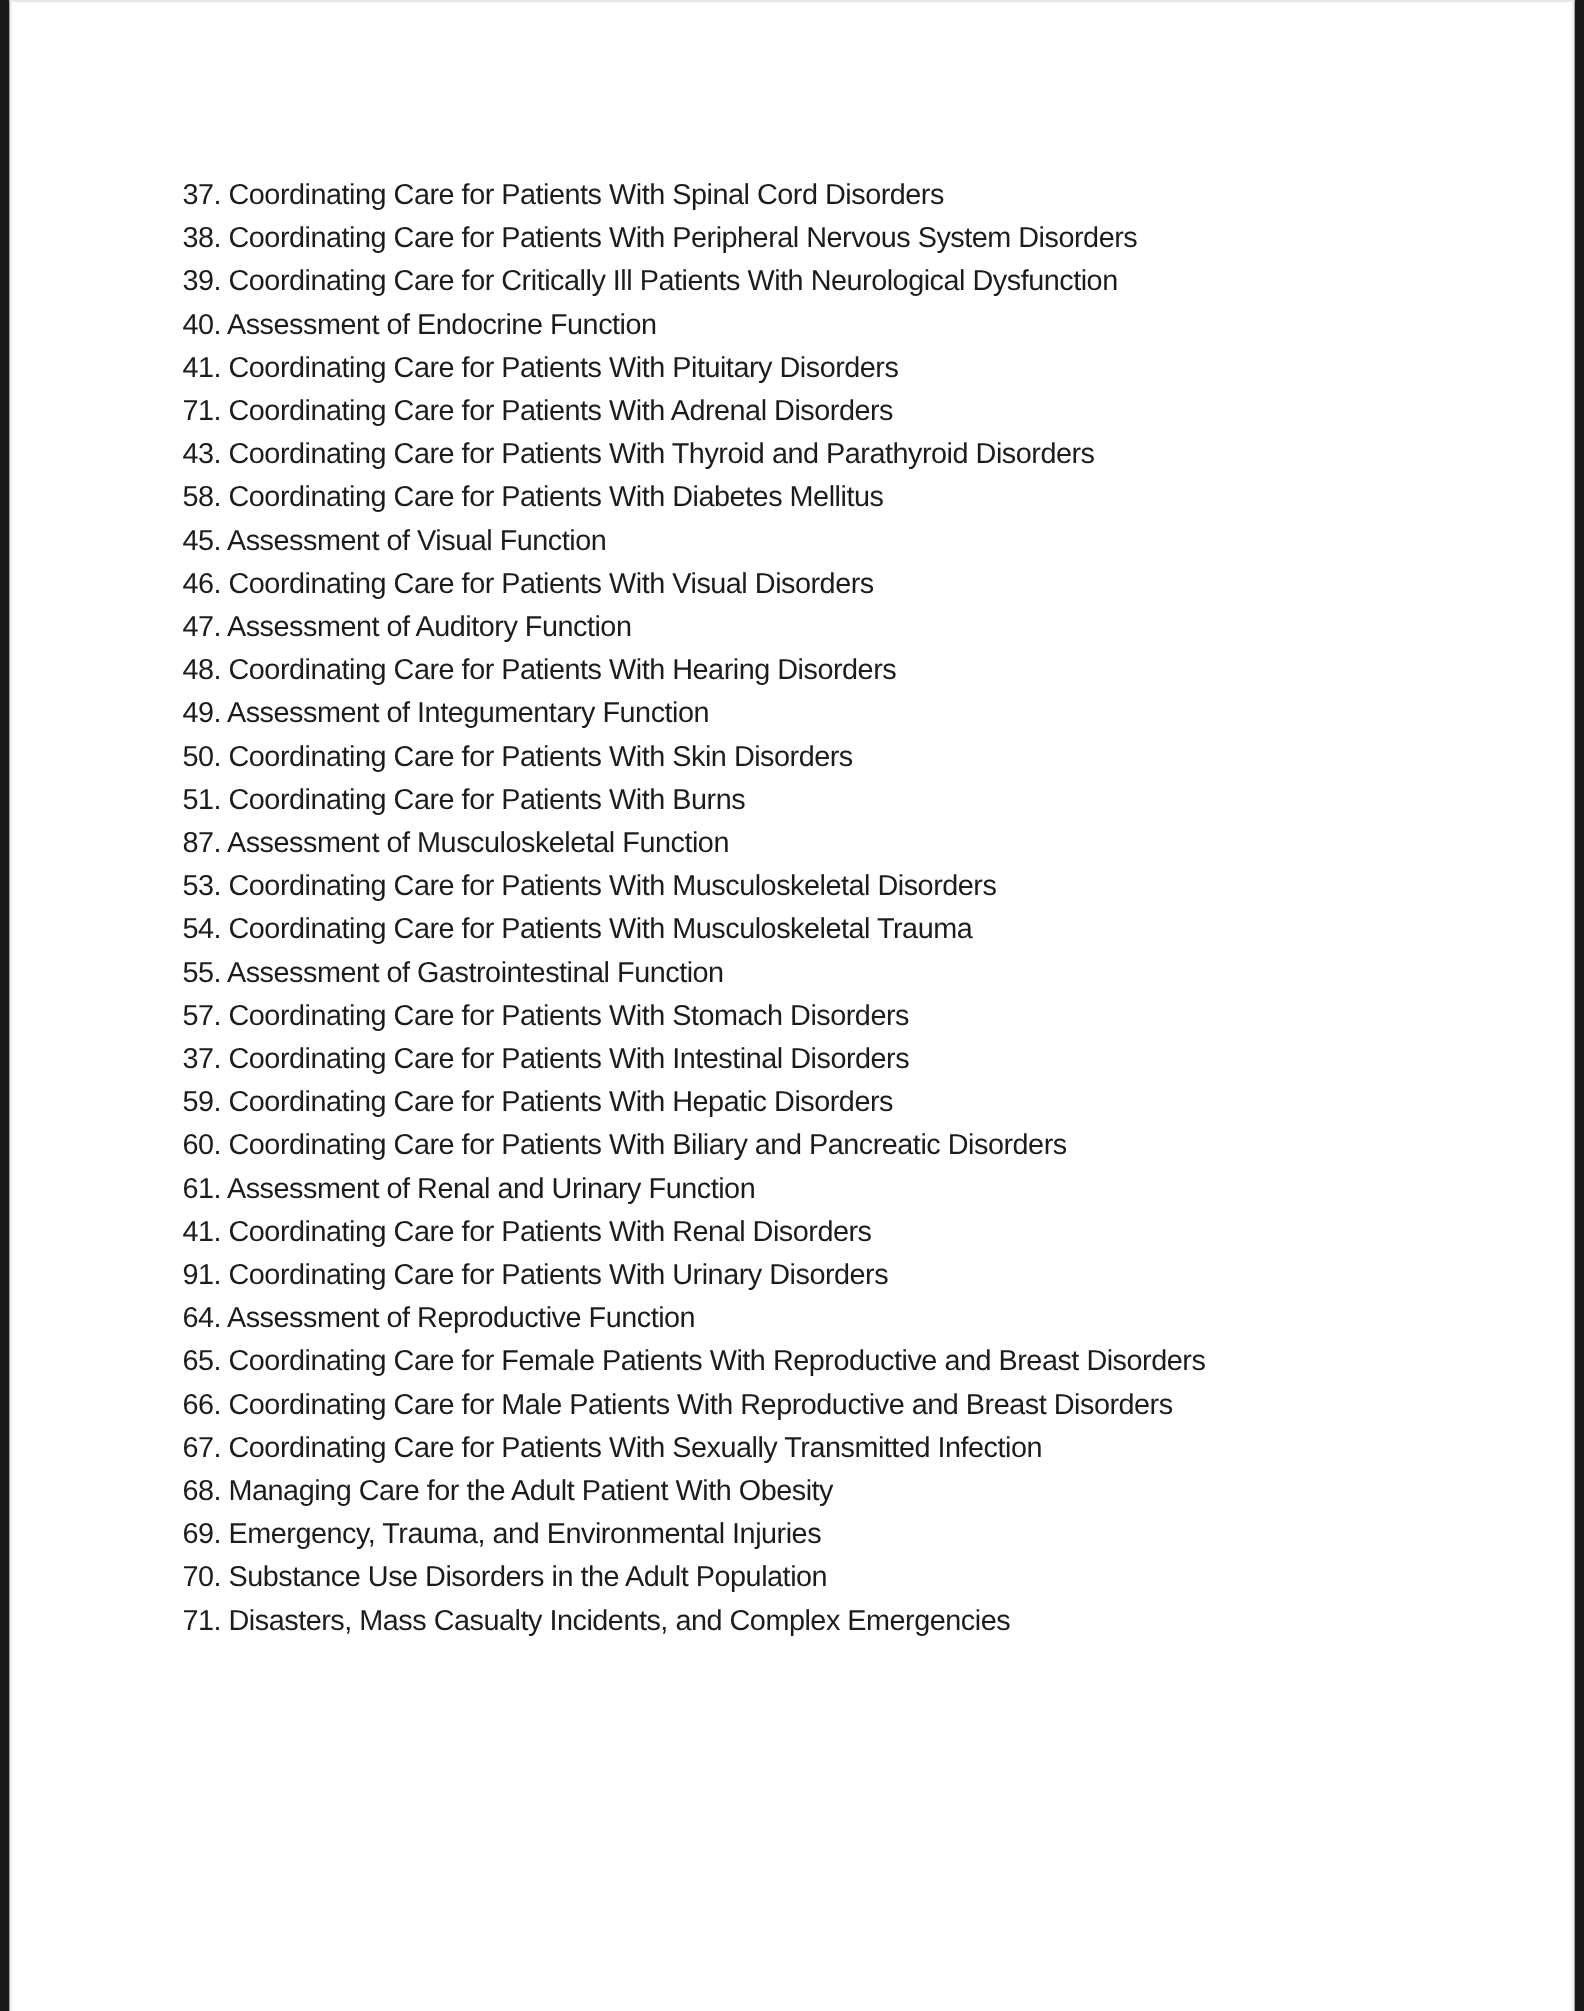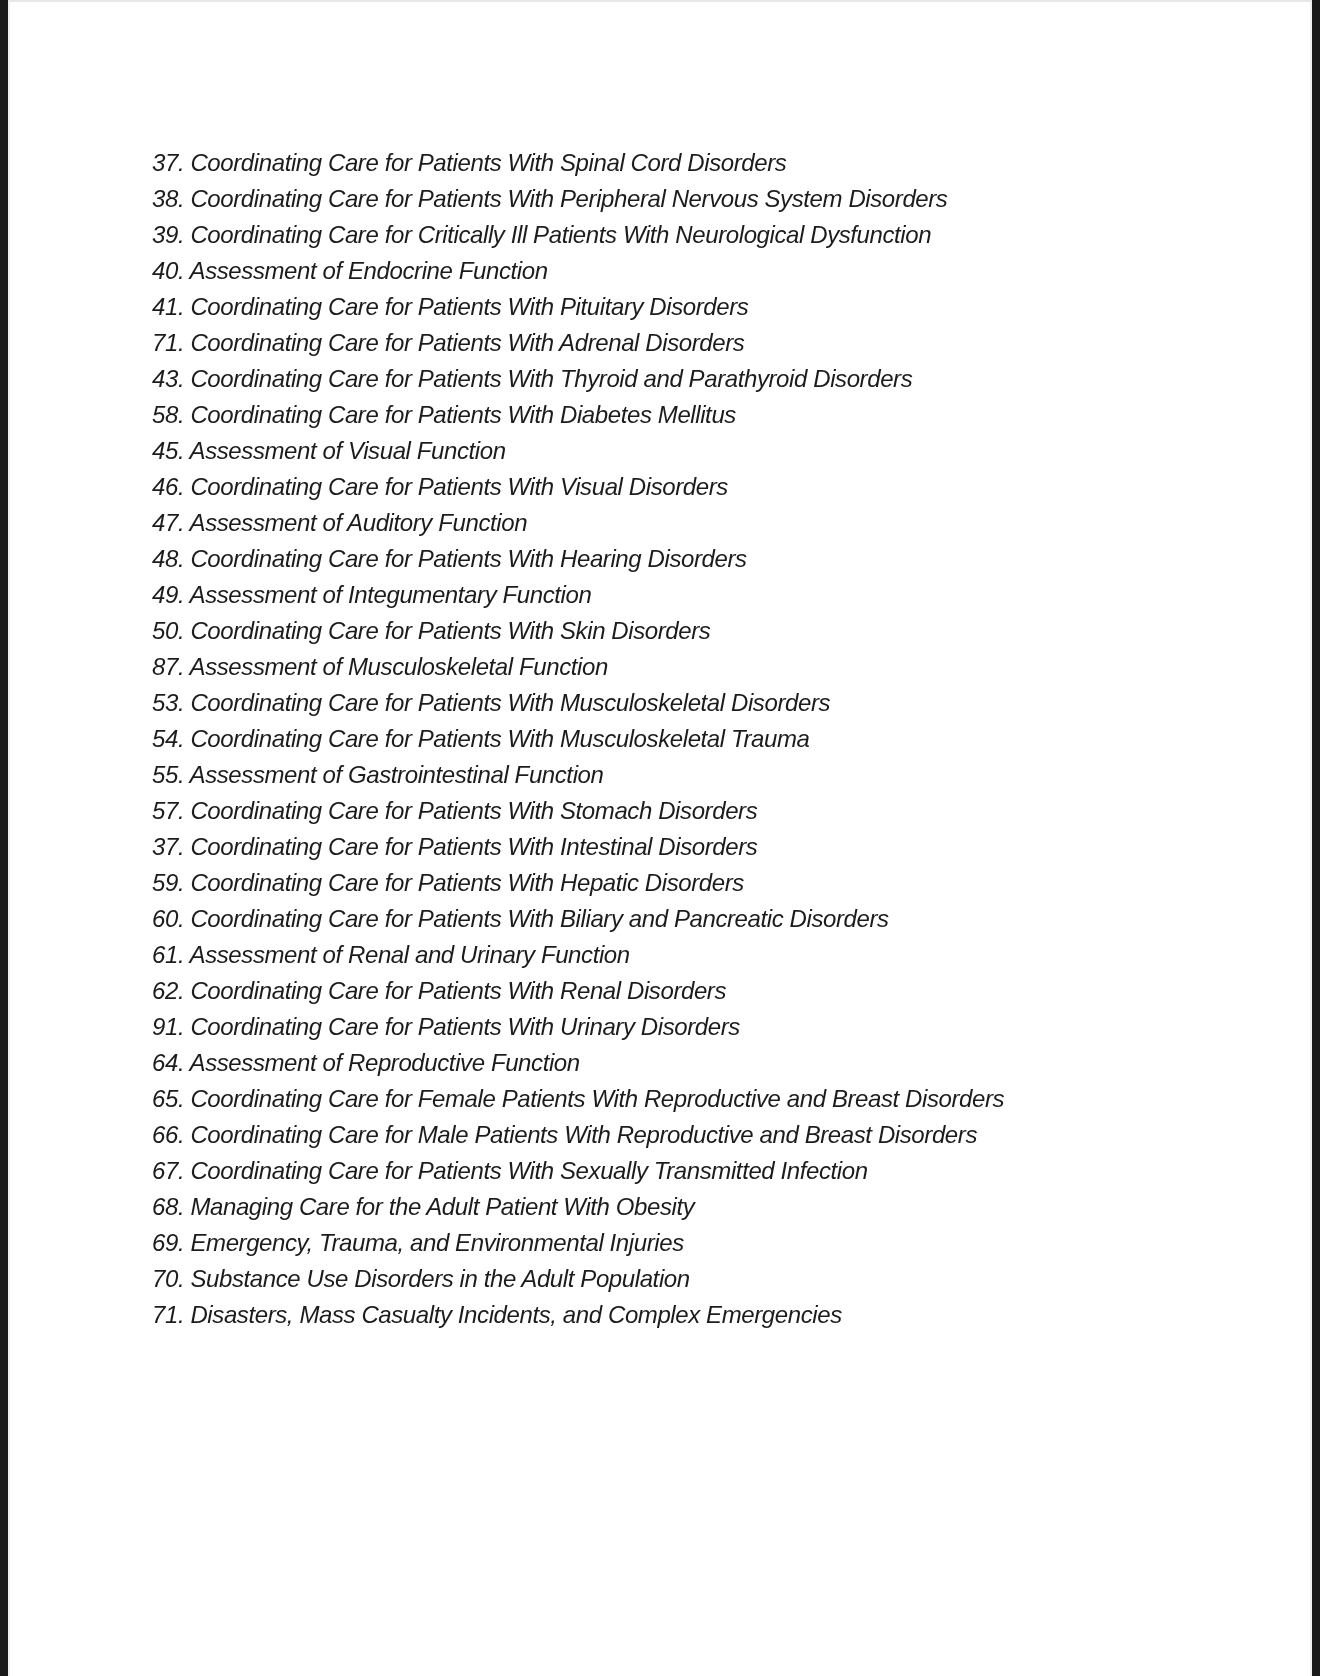--- a/index.html
+++ b/index.html
@@ -51,21 +51,20 @@
   .chapter-list {
     position: absolute;
     left: 142px;   
     top: 143px;
     width: 1020px;
     font-size: 24px;
     line-height: 36px;
     letter-spacing: -0.4px;
     color: #1c1c1c;
     text-rendering: optimizeLegibility;
-    font-style: italic;
   }
   .chapter-line {
     white-space: nowrap;
   }
 </style>
 </head>
 <body>
 
 <div class="edge edge-left"></div>
 <div class="edge edge-right"></div>
@@ -82,30 +81,31 @@
       <div class="chapter-line">41. Coordinating Care for Patients With Pituitary Disorders</div>
       <div class="chapter-line">71. Coordinating Care for Patients With Adrenal Disorders</div>
       <div class="chapter-line">43. Coordinating Care for Patients With Thyroid and Parathyroid Disorders</div>
       <div class="chapter-line">58. Coordinating Care for Patients With Diabetes Mellitus</div>
       <div class="chapter-line">45. Assessment of Visual Function</div>
       <div class="chapter-line">46. Coordinating Care for Patients With Visual Disorders</div>
       <div class="chapter-line">47. Assessment of Auditory Function</div>
       <div class="chapter-line">48. Coordinating Care for Patients With Hearing Disorders</div>
       <div class="chapter-line">49. Assessment of Integumentary Function</div>
       <div class="chapter-line">50. Coordinating Care for Patients With Skin Disorders</div>
+      <div class="chapter-line">51. Coordinating Care for Patients With Burns</div>
       <div class="chapter-line">87. Assessment of Musculoskeletal Function</div>
       <div class="chapter-line">53. Coordinating Care for Patients With Musculoskeletal Disorders</div>
       <div class="chapter-line">54. Coordinating Care for Patients With Musculoskeletal Trauma</div>
       <div class="chapter-line">55. Assessment of Gastrointestinal Function</div>
       <div class="chapter-line">57. Coordinating Care for Patients With Stomach Disorders</div>
       <div class="chapter-line">37. Coordinating Care for Patients With Intestinal Disorders</div>
       <div class="chapter-line">59. Coordinating Care for Patients With Hepatic Disorders</div>
       <div class="chapter-line">60. Coordinating Care for Patients With Biliary and Pancreatic Disorders</div>
       <div class="chapter-line">61. Assessment of Renal and Urinary Function</div>
-      <div class="chapter-line">62. Coordinating Care for Patients With Renal Disorders</div>
+      <div class="chapter-line">41. Coordinating Care for Patients With Renal Disorders</div>
       <div class="chapter-line">91. Coordinating Care for Patients With Urinary Disorders</div>
       <div class="chapter-line">64. Assessment of Reproductive Function</div>
       <div class="chapter-line">65. Coordinating Care for Female Patients With Reproductive and Breast Disorders</div>
       <div class="chapter-line">66. Coordinating Care for Male Patients With Reproductive and Breast Disorders</div>
       <div class="chapter-line">67. Coordinating Care for Patients With Sexually Transmitted Infection</div>
       <div class="chapter-line">68. Managing Care for the Adult Patient With Obesity</div>
       <div class="chapter-line">69. Emergency, Trauma, and Environmental Injuries</div>
       <div class="chapter-line">70. Substance Use Disorders in the Adult Population</div>
       <div class="chapter-line">71. Disasters, Mass Casualty Incidents, and Complex Emergencies</div>
     </div>

